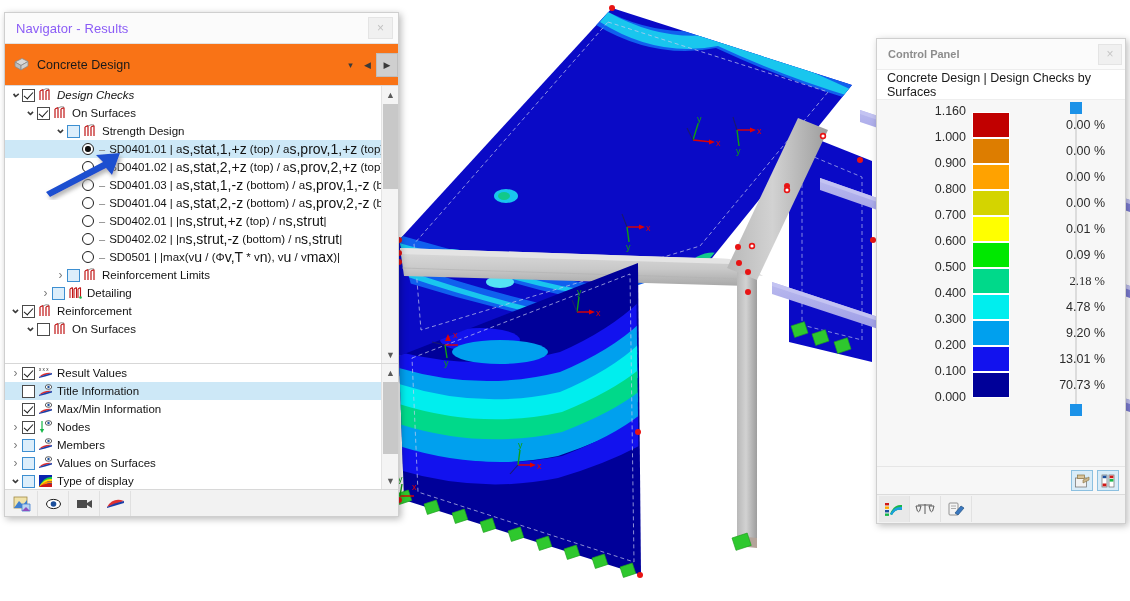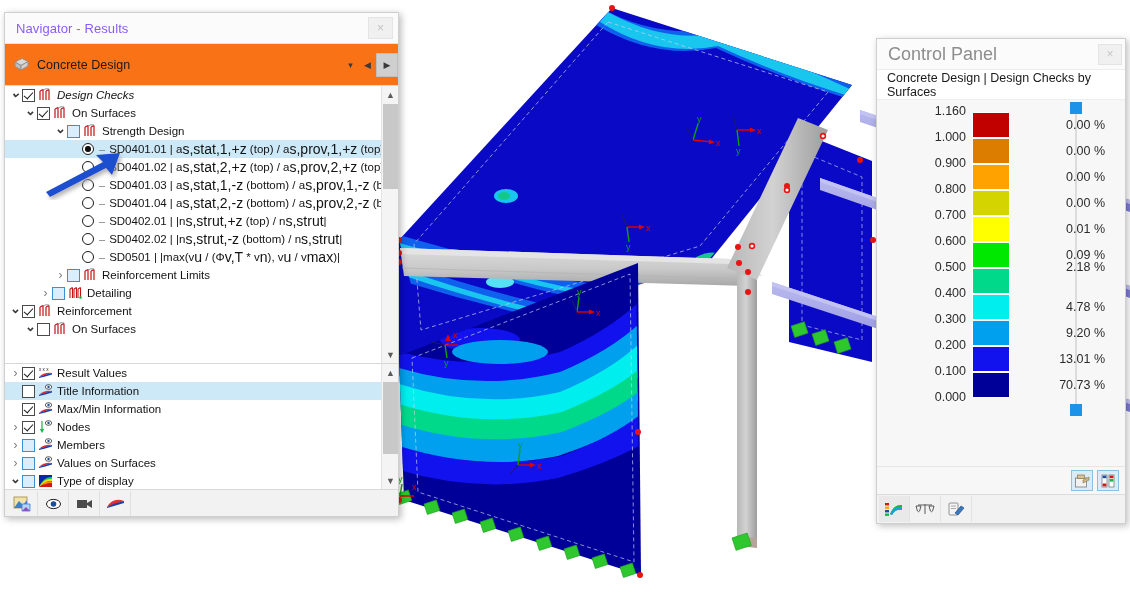--- a/index.html
+++ b/index.html
@@ -99,21 +99,21 @@
 
   
   #control-panel {
     position:absolute; left:876px; top:38px; width:250px; height:486px;
     background:#f7f7f7; border:1px solid #cfcfcf;
     box-shadow: 2px 2px 7px rgba(0,0,0,0.25);
     display:flex; flex-direction:column;
   }
   .cp-titlebar { height:31px; background:#fbfbfb; border-bottom:1px solid #ededed;
                  display:flex; align-items:center; padding:0 3px 0 11px; flex:0 0 auto; }
-  .cp-title { font-size:18px; color:#8d8d8d; flex:1; }
+  .cp-title { font-size:11px; color:#8d8d8d; flex:1;font-weight:bold; }
   .cp-close { width:24px; height:21px; background:#f0f0f0; border:1px solid #e4e4e4;
               color:#c6c6c6; font-size:12px; display:flex; align-items:center; justify-content:center; }
   .cp-subtitle { height:30px; background:#ffffff; border-bottom:1px solid #eeeeee;
                  display:flex; align-items:center; padding-left:10px; font-size:12.5px;
                  color:#1a1a1a; flex:0 0 auto; }
   .cp-legend { position:relative; flex:1; background:#f7f7f7; }
   .lg-val { position:absolute; right:159px; font-size:12.5px; color:#2b2b2b; }
   .lg-sw  { position:absolute; left:95px; width:38px; height:26px; border:1px solid #ffffff; }
   .lg-pct { position:absolute; left:158px; font-size:12.5px; color:#2b2b2b; width:70px; text-align:right; }
   .slider-track { position:absolute; left:1px; top:0; width:2px; background:#dcdcdc; }
@@ -644,21 +644,21 @@
         <div class="lg-pct" style="top: 44px;">0.00 %</div>
         <div class="lg-sw" style="top: 64px; background: rgb(255, 162, 0);"></div>
         <div class="lg-pct" style="top: 70px;">0.00 %</div>
         <div class="lg-sw" style="top: 90px; background: rgb(212, 212, 0);"></div>
         <div class="lg-pct" style="top: 96px;">0.00 %</div>
         <div class="lg-sw" style="top: 116px; background: rgb(255, 255, 0);"></div>
         <div class="lg-pct" style="top: 122px;">0.01 %</div>
         <div class="lg-sw" style="top: 142px; background: rgb(0, 232, 0);"></div>
         <div class="lg-pct" style="top: 148px;">0.09 %</div>
         <div class="lg-sw" style="top: 168px; background: rgb(0, 217, 138);"></div>
-        <div class="lg-pct" style="top: 160px;">2.18 %</div>
+        <div class="lg-pct" style="top: 174px; font-family: Liberation Serif, serif;">2.18 %</div>
         <div class="lg-sw" style="top: 194px; background: rgb(0, 238, 238);"></div>
         <div class="lg-pct" style="top: 200px;">4.78 %</div>
         <div class="lg-sw" style="top: 220px; background: rgb(0, 160, 238);"></div>
         <div class="lg-pct" style="top: 226px;">9.20 %</div>
         <div class="lg-sw" style="top: 246px; background: rgb(18, 18, 238);"></div>
         <div class="lg-pct" style="top: 252px;">13.01 %</div>
         <div class="lg-sw" style="top: 272px; background: rgb(0, 0, 153);"></div>
         <div class="lg-pct" style="top: 278px;">70.73 %</div>
       </div>
     <div class="cp-midbar">

